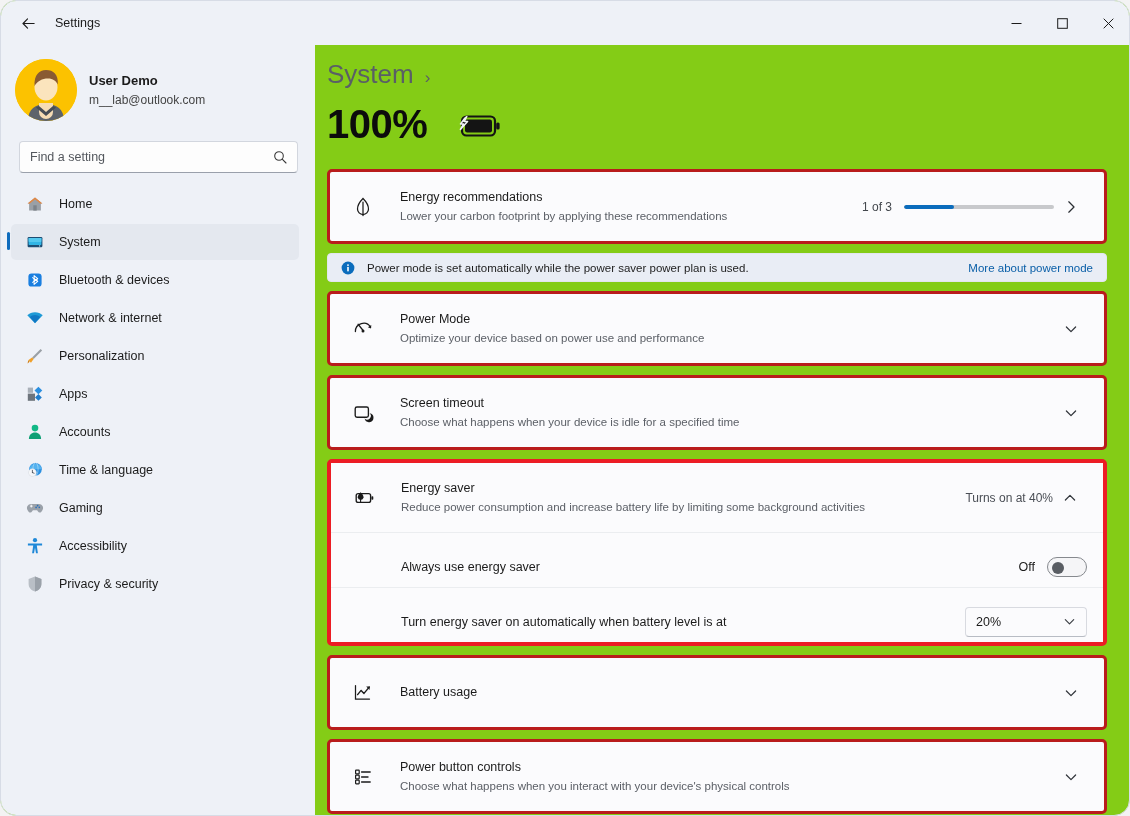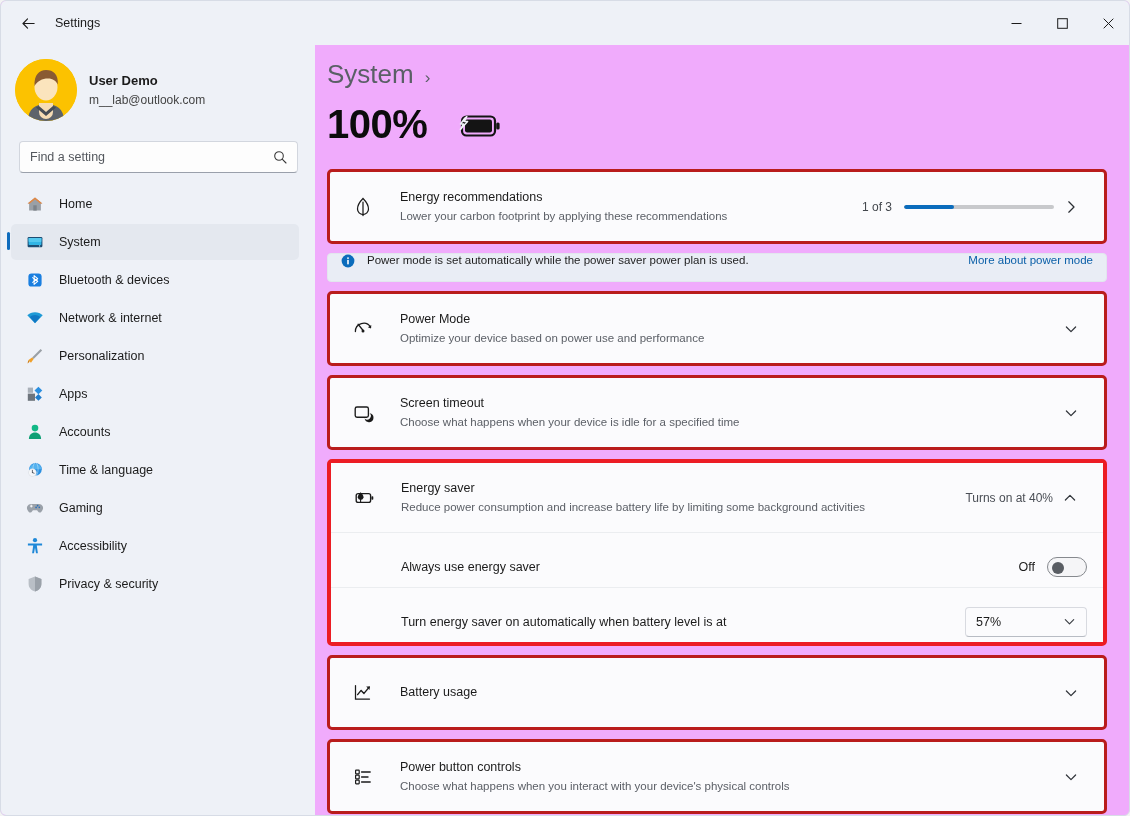--- a/index.html
+++ b/index.html
@@ -9,22 +9,22 @@
     height: 816px;
     overflow: hidden;
     font-family: "Liberation Sans", sans-serif;
     background: #f3f3f3;
   }
 
   #app {
     position: relative;
     width: 1130px;
     height: 816px;
-    background: #f0abfc;
-    border-radius: 6px;
+    background: #84cc16;
+    border-radius: 16px;
     overflow: hidden;
     border: 1px solid #d7dce6;
   }
 
   
   .titlebar {
     position: absolute;
     top: 0; left: 0;
     width: 1130px;
     height: 44px;
@@ -221,21 +221,21 @@
   .progress-fill {
     height: 100%;
     background: #0b6cbc;
     border-radius: 2px;
   }
   .arrow-right { width: 34px; display: flex; align-items: center; justify-content: center; color: #2a2e33; }
 
   
   .infobar {
     display: flex;
-    align-items: flex-start;
+    align-items: center;
     height: 29px;
     background: #e9edf5;
     border: 1px solid #e2e6ee;
     border-radius: 4px;
     margin-bottom: 9px;
     padding: 0 13px;
   }
   .info-dot {
     width: 14px; height: 14px;
     flex: none;
@@ -632,21 +632,21 @@
               <div class="toggle">
                 <div class="knob"></div>
               </div>
             </div>
           </div>
 
           <div class="sub-row">
             <span class="sub-label">Turn energy saver on automatically when battery level is at</span>
             <div class="sub-right">
               <div class="dropdown">
-                <span class="dd-value">57%</span>
+                <span class="dd-value">20%</span>
                 <span class="dd-chev">
                   <svg width="13" height="13" viewBox="0 0 13 13">
                     <path d="M2.3 4.7 L6.5 8.9 L10.7 4.7" fill="none" stroke="currentColor" stroke-width="1.15" stroke-linecap="round" stroke-linejoin="round"></path>
                   </svg>
                 </span>
               </div>
             </div>
           </div>
         </div>
       </div>

